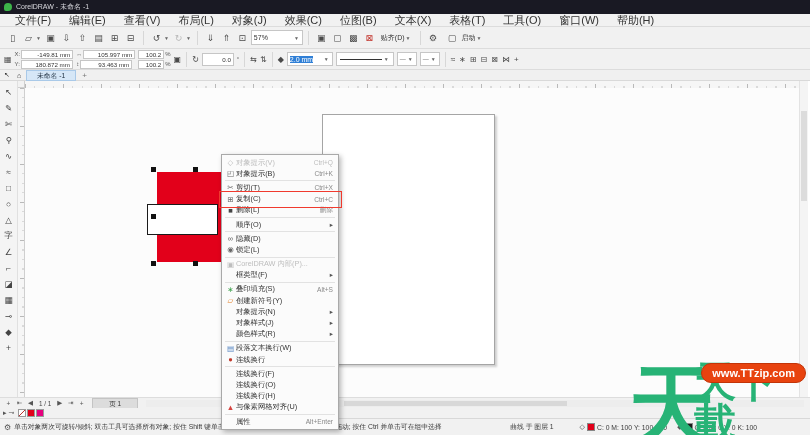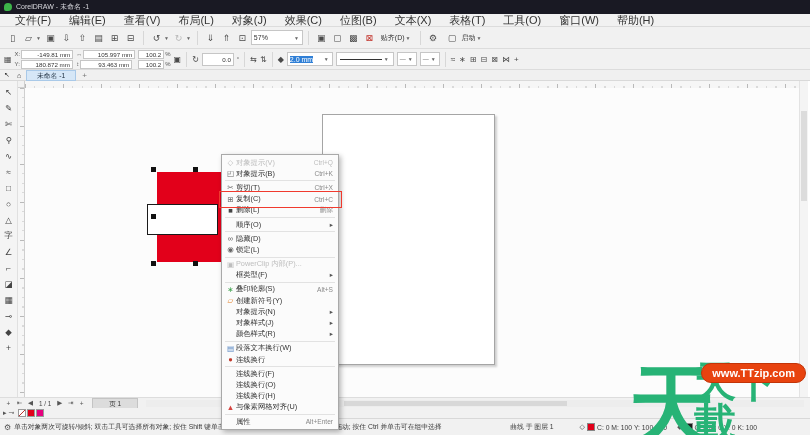--- a/index.html
+++ b/index.html
@@ -313,31 +313,31 @@
       <span class="cicon">∞</span>
       <span class="clabel">隐藏(D)</span>
     </div>
     <div class="crow">
       <span class="cicon">◉</span>
       <span class="clabel">锁定(L)</span>
     </div>
     <div class="csep"></div>
     <div class="crow disabled">
       <span class="cicon">▣</span>
-      <span class="clabel">PowerClip 内部(P)...</span>
+      <span class="clabel">CorelDRAW 内部(P)...</span>
     </div>
     <div class="crow">
       <span class="cicon"></span>
       <span class="clabel">框类型(F)</span>
       <span class="csub">▸</span>
     </div>
     <div class="csep"></div>
     <div class="crow">
       <span class="cicon" style="color: rgb(63, 163, 77);">∗</span>
-      <span class="clabel">叠印轮廓(S)</span>
+      <span class="clabel">叠印填充(S)</span>
       <span class="cshort">Alt+S</span>
     </div>
     <div class="crow">
       <span class="cicon" style="color: rgb(224, 123, 32);">▱</span>
       <span class="clabel">创建新符号(Y)</span>
     </div>
     <div class="crow">
       <span class="cicon"></span>
       <span class="clabel">对象提示(N)</span>
       <span class="csub">▸</span>

